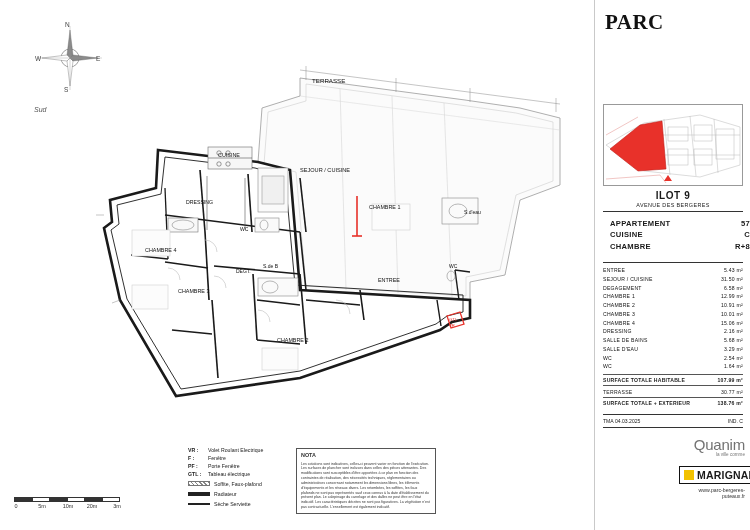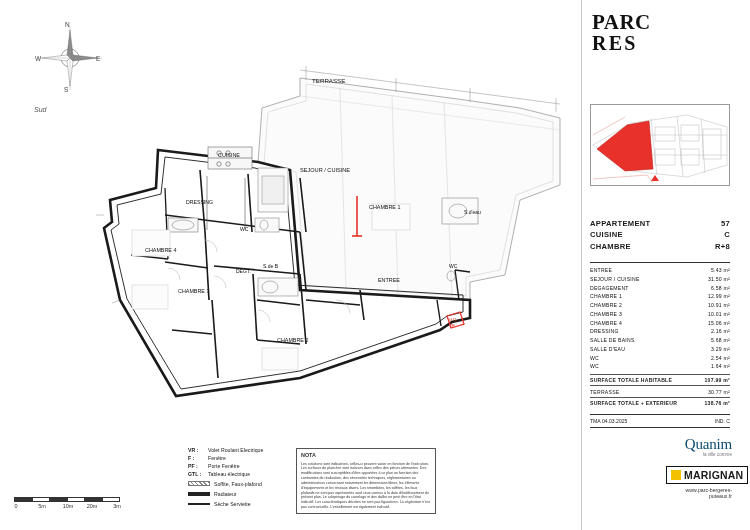--- a/index.html
+++ b/index.html
@@ -69,21 +69,21 @@
   .nota {
     position: absolute; left: 296px; bottom: 16px;
     width: 140px; border: 0.7px solid #555; padding: 3px 4px;
     font-size: 3.6px; line-height: 1.35; color: #333;
     background: #fff;
   }
   .nota h4 { margin: 0 0 2px 0; font-size: 5.4px; }
 
   
   .right {
-    position: absolute; right: 0; top: 0; width: 169px; height: 530px;
+    position: absolute; right: 0; top: 0; width: 156px; height: 530px;
     border-left: 0.8px solid #c9c9c9;
     background: #fff;
     margin-left: 43px;
   }
   .brand {
     position: absolute; left: 0; top: 8px; width: 156px; height: 94px;
     padding-left: 10px; padding-top: 4px;
   }
   .brand .line {
     font-family: "Liberation Serif", serif;
@@ -98,21 +98,21 @@
   }
 
   .ilot {
     position: absolute; left: 8px; top: 190px; width: 140px;
     text-align: center; border-bottom: 0.8px solid #333; padding-bottom: 3px;
   }
   .ilot .t { font-size: 10px; font-weight: bold; letter-spacing: 0.6px; }
   .ilot .s { font-size: 5.4px; letter-spacing: 0.4px; color: #222; margin-top: 1px; }
 
   .apt {
-    position: absolute; left: 8px; top: 218px; width: 140px;
+    position: absolute; left: 15px; top: 218px; width: 140px;
   }
   .apt .r { display: flex; justify-content: space-between; font-size: 7.6px; font-weight: bold; letter-spacing: 0.3px; line-height: 1.5; }
 
   .rooms {
     position: absolute; left: 8px; top: 262px; width: 140px;
     border-top: 0.8px solid #333; padding-top: 3px;
   }
   .rooms .r { display: flex; justify-content: space-between; font-size: 5.1px; letter-spacing: 0.25px; line-height: 1.72; color: #111; }
   .rooms .r .v { font-variant-numeric: tabular-nums; }
 
@@ -129,22 +129,22 @@
     position: absolute; left: 8px; top: 414px; width: 140px;
     border-top: 0.8px solid #333; border-bottom: 0.8px solid #333;
     display: flex; justify-content: space-between;
     font-size: 5.1px; padding: 3px 0;
   }
 
   .quanim {
     position: absolute; left: 84px; top: 436px; width: 66px; text-align: right;
   }
   .quanim .q {
-    font-family: Liberation Serif, serif;
-    font-size: 15px; color: #0c4a6e; font-weight: normal; letter-spacing: -0.2px;
+    font-family: Liberation Sans, sans-serif;
+    font-size: 15px; color: #737373; font-weight: normal; letter-spacing: -0.2px;
   }
   .quanim .sub { font-size: 4.6px; color: #777; margin-top: -1px; }
 
   .marignan {
     position: absolute; left: 84px; top: 466px; width: 66px;
     text-align: right;
   }
   .marignan .box {
     display: inline-flex; align-items: center; gap: 3px;
     border: 1.1px solid #111; padding: 2px 4px;
@@ -366,21 +366,20 @@
       <div>Les cotations sont indicatives, celles-ci peuvent varier en fonction de l'exécution. Les surfaces de plancher sont incluses dans celles des pièces attenantes. Des modifications sont susceptibles d'être apportées à ce plan en fonction des contraintes de réalisation, des nécessités techniques, réglementaires ou administratives concernant notamment les dimensions libres, les éléments d'équipements et les réseaux divers. Les retombées, les soffites, les faux plafonds ne sont pas représentés sauf ceux connus à la date d'établissement du présent plan. Le calepinage du carrelage et des dalles ne peut être en l'état indicatif. Les caractéristiques décrites ne sont pas figuratives. La végétation n'est pas contractuelle. L'ensellement est également indicatif.</div>
     </div>
   </div>
 
   <div class="sep-v"></div>
 
   <div class="right">
 
     <div class="brand">
       <div class="line l1">PARC</div>
-      <div class="line l3">RES</div>
     </div>
 
     <div class="keyplan">
       <svg width="140" height="82" viewBox="0 0 140 82">
         <rect x="0" y="0" width="140" height="82" fill="#ffffff"></rect>
         <g stroke="#b9b9b9" stroke-width="0.5" fill="none">
           <path d="M2,40 L40,18 L96,10 L136,22 L136,60 L96,72 L40,66 Z"></path>
           <path d="M60,14 L66,70"></path>
             <path d="M86,11 L92,71"></path>
           <path d="M110,14 L114,68"></path>
@@ -392,20 +391,24 @@
           <rect x="90" y="44" width="18" height="16"></rect>
           <rect x="112" y="24" width="18" height="30"></rect>
         </g>
         <polygon points="6,44 36,20 58,16 62,64 34,66" fill="#e8312a" stroke="#c01b16" stroke-width="0.6"></polygon>
         <path d="M2,74 L56,70 L62,78" stroke="#e8a09c" stroke-width="0.6" fill="none"></path>
         <path d="M2,30 L34,12" stroke="#e8a09c" stroke-width="0.6" fill="none"></path>
         <polygon points="64,70 68,76 60,76" fill="#e8312a"></polygon>
       </svg>
     </div>
 
+    <div class="ilot">
+      <div class="t">ILOT 9</div>
+      <div class="s">AVENUE DES BERGERES</div>
+    </div>
 
     <div class="apt">
       <div class="r">
           <span>APPARTEMENT</span>
           <span>57</span>
         </div>
       <div class="r">
           <span>CUISINE</span>
           <span>C</span>
         </div>

